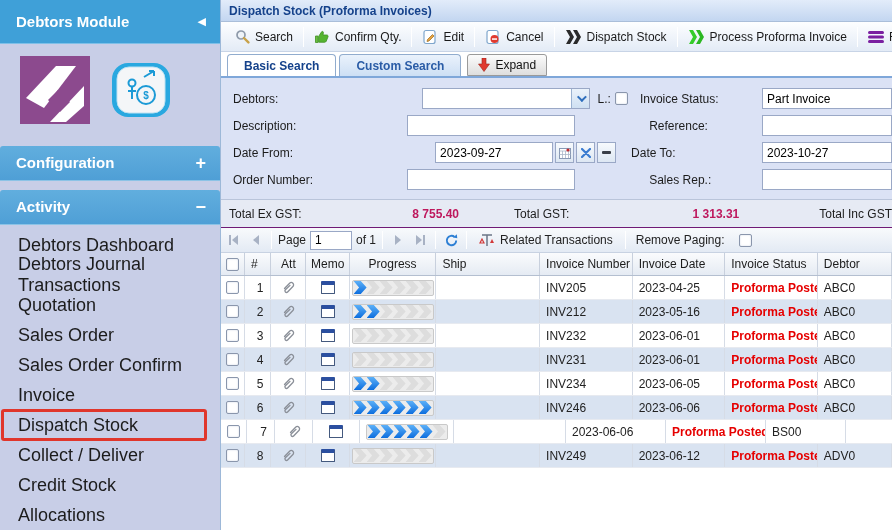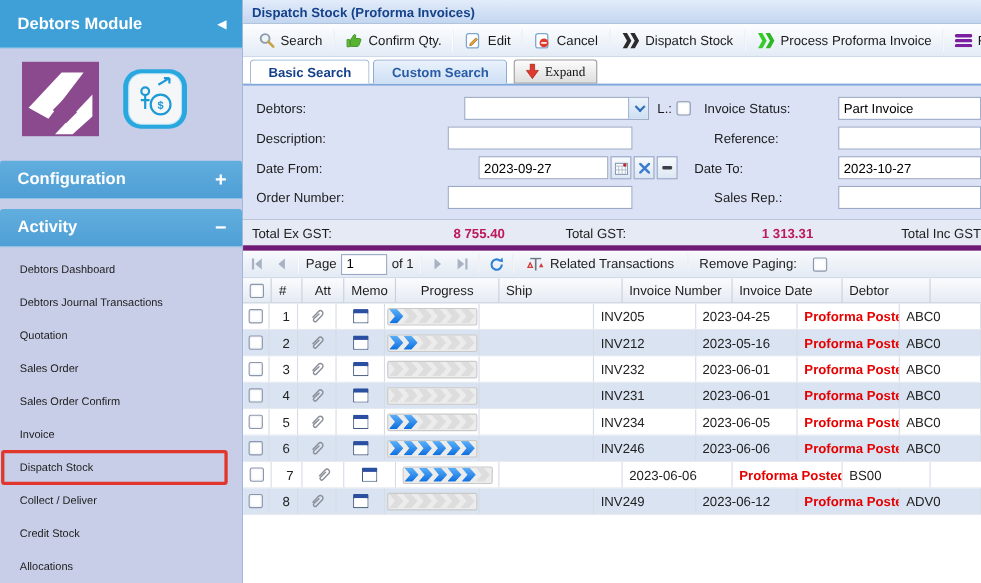--- a/index.html
+++ b/index.html
@@ -10,55 +10,55 @@
   
   .sidebar { width:220px; height:530px; background:#c8cee7; flex:0 0 220px; display:flex; flex-direction:column; }
   .sb-header { height:46px; background:#3fa0d8; color:#fff; display:flex; align-items:center; justify-content:space-between; padding:0 14px 0 16px; border-bottom:1px solid #7fc0e8; }
   .sb-title { font-size:15px; font-weight:bold; }
   .sb-collapse { font-size:11px; cursor:pointer; }
   .sb-logos { height:98px; display:flex; align-items:center; gap:20px; padding:0 0 0 20px; background:#c8cee7; }
   .sb-section { height:37px; background:linear-gradient(180deg,#61aede,#4f9fd6); color:#fff; display:flex; align-items:center; justify-content:space-between; padding:0 14px 0 16px; margin-top:9px; border-radius:3px 3px 0 0; border-bottom:1px solid #8cc3e6; cursor:pointer; }
   .sb-section .lbl { font-size:15px; font-weight:bold; }
   .sb-section .tgl { font-size:18px; font-weight:bold; line-height:1; }
   .sb-menu { flex:1; padding-top:5px; }
-  .sb-item { height:30px; display:flex; align-items:center; padding-left:18px; font-size:10px; color:#1c1c1c; cursor:pointer; position:relative; }
+  .sb-item { height:30px; display:flex; align-items:center; padding-left:18px; font-size:18px; color:#1c1c1c; cursor:pointer; position:relative; }
   .sb-item.red-box { outline:3px solid #e0362c; outline-offset:-2px; margin:0 14px 0 2px; padding-left:16px; border-radius:2px; }
 
   
   .main { flex:1; display:flex; flex-direction:column; border-left:1px solid #9db8d8; background:#fff; min-width:0; }
   .panel-title { height:22px; background:linear-gradient(180deg,#e2ecfa,#c3d6f0); border-bottom:1px solid #aabed9; color:#15428b; font-weight:bold; display:flex; align-items:center; padding-left:8px; }
 
   .toolbar { height:30px; background:linear-gradient(180deg,#fdfeff,#e3ebf6); border-bottom:1px solid #c8d4e6; display:flex; align-items:center; padding-left:6px; }
   .tb-btn { display:flex; align-items:center; gap:5px; padding:0 8px; height:24px; cursor:pointer; white-space:nowrap; color:#1a1a1a; }
   .tb-sep { width:1px; height:20px; background:#c4d0e2; border-right:1px solid #fff; margin:0 2px; }
 
   .tabs { height:26px; display:flex; align-items:flex-end; padding-left:6px; gap:3px; background:#fff; border-bottom:2px solid #7fa7d9; }
   .tab { height:22px; display:flex; align-items:center; padding:0 16px; font-weight:bold; border:1px solid #91acce; border-bottom:none; border-radius:4px 4px 0 0; cursor:pointer; }
   .tab.active { background:#fff; color:#15428b; }
   .tab.inactive { background:linear-gradient(180deg,#eaf2fc,#cddff4); color:#2a5ca6; }
-  .expand-btn { height:22px; display:flex; align-items:center; gap:5px; padding:0 10px; margin-left:3px; border:1px solid #9a9a9a; border-radius:3px 3px 0 0; background:linear-gradient(180deg,#fcfcfc,#dedede); cursor:pointer; color:#111;font-family:Liberation Serif, serif; }
+  .expand-btn { height:22px; display:flex; align-items:center; gap:5px; padding:0 10px; margin-left:3px; border:1px solid #9a9a9a; border-radius:3px 3px 0 0; background:linear-gradient(180deg,#fcfcfc,#dedede); cursor:pointer; color:#111; }
 
   .form { background:#dbe2f5; padding:7px 0 6px 0; }
   .form-row { height:27px; display:flex; align-items:center; }
   .f-label { width:222px; padding-left:12px; color:#1c1c1c; }
   .f-label.right { width:148px; padding-left:12px; }
   .f-field { display:flex; align-items:center; }
   input.txt { height:21px; border:1px solid #9aa8c6; background:#fff; font-family:"Liberation Sans",sans-serif; font-size:12px; padding:0 4px; }
   .w-main { width:168px; }
   .w-date { width:118px; }
   .w-right { width:130px; }
   .dd-wrap { position:relative; width:168px; }
   .dd-wrap input { width:168px; padding-right:20px; }
   .dd-btn { position:absolute; right:1px; top:1px; width:18px; height:19px; background:linear-gradient(180deg,#eaf2fb,#cfe0f2); border-left:1px solid #9ab2d2; display:flex; align-items:center; justify-content:center; cursor:pointer; }
   .dd-chev { width:7px; height:7px; border-right:2px solid #2f6fbd; border-bottom:2px solid #2f6fbd; transform:rotate(45deg) translateY(-2px); }
   .mini-btn { width:19px; height:21px; border:1px solid #9aa8c6; background:linear-gradient(180deg,#f7fafd,#dde7f3); margin-left:2px; display:flex; align-items:center; justify-content:center; cursor:pointer; }
   .chk { width:13px; height:13px; border:1px solid #8a96ac; background:#fff; border-radius:2px; box-shadow:inset 0 0 2px #cfd6e2; }
   .l-label { margin:0 4px 0 8px; color:#1c1c1c; }
 
-  .totals { height:29px; background:#e6eaf4; border-top:1px solid #b9c4da; border-bottom:5px solid #701a75; display:flex; align-items:center; }
+  .totals { height:29px; background:#e6eaf4; border-top:1px solid #b9c4da; border-bottom:1px solid #701a75; display:flex; align-items:center; }
   .tot-lbl { color:#1c1c1c; }
   .tot-val { font-weight:bold; color:#be185d; }
   .t1 { margin-left:8px; width:150px; } .t1v { width:95px; text-align:right; }
   .t2 { margin-left:55px; width:110px; } .t2v { width:130px; text-align:right; }
   .t3 { margin-left:80px; white-space:nowrap; }
 
   .paging { height:25px; background:linear-gradient(180deg,#f8fafc,#e3eaf4); border-bottom:1px solid #c8d2e2; display:flex; align-items:center; padding-left:4px; gap:4px; }
   .pg-ico { display:flex; align-items:center; justify-content:center; width:18px; height:18px; cursor:pointer; }
   .pg-sep { width:1px; height:18px; background:#c4d0e2; border-right:1px solid #fff; margin:0 2px; }
   .pg-input { width:42px; height:19px; border:1px solid #9aa8c6; background:#fff; font-family:"Liberation Sans",sans-serif; font-size:12px; padding:0 4px; }
@@ -366,20 +366,21 @@
       <span class="gh-cell c-sel">
           <span class="chk"></span>
         </span>
       <span class="gh-cell c-num" style="justify-content:center;">#</span>
       <span class="gh-cell c-att">Att</span>
       <span class="gh-cell c-memo">Memo</span>
       <span class="gh-cell c-prog">Progress</span>
       <span class="gh-cell c-ship">Ship</span>
       <span class="gh-cell c-invno">Invoice Number</span>
       <span class="gh-cell c-invdate">Invoice Date</span>
+      <span class="gh-cell c-status" style="font-weight:normal;">Invoice Status</span>
       <span class="gh-cell c-debtor">Debtor</span>
     </div>
 
     <div class="grid-body" id="grid-body">
   <div class="row">
     <span class="cell c-sel">
             <span class="chk"></span>
           </span>
     <span class="cell c-num">1</span>
     <span class="cell c-att">

